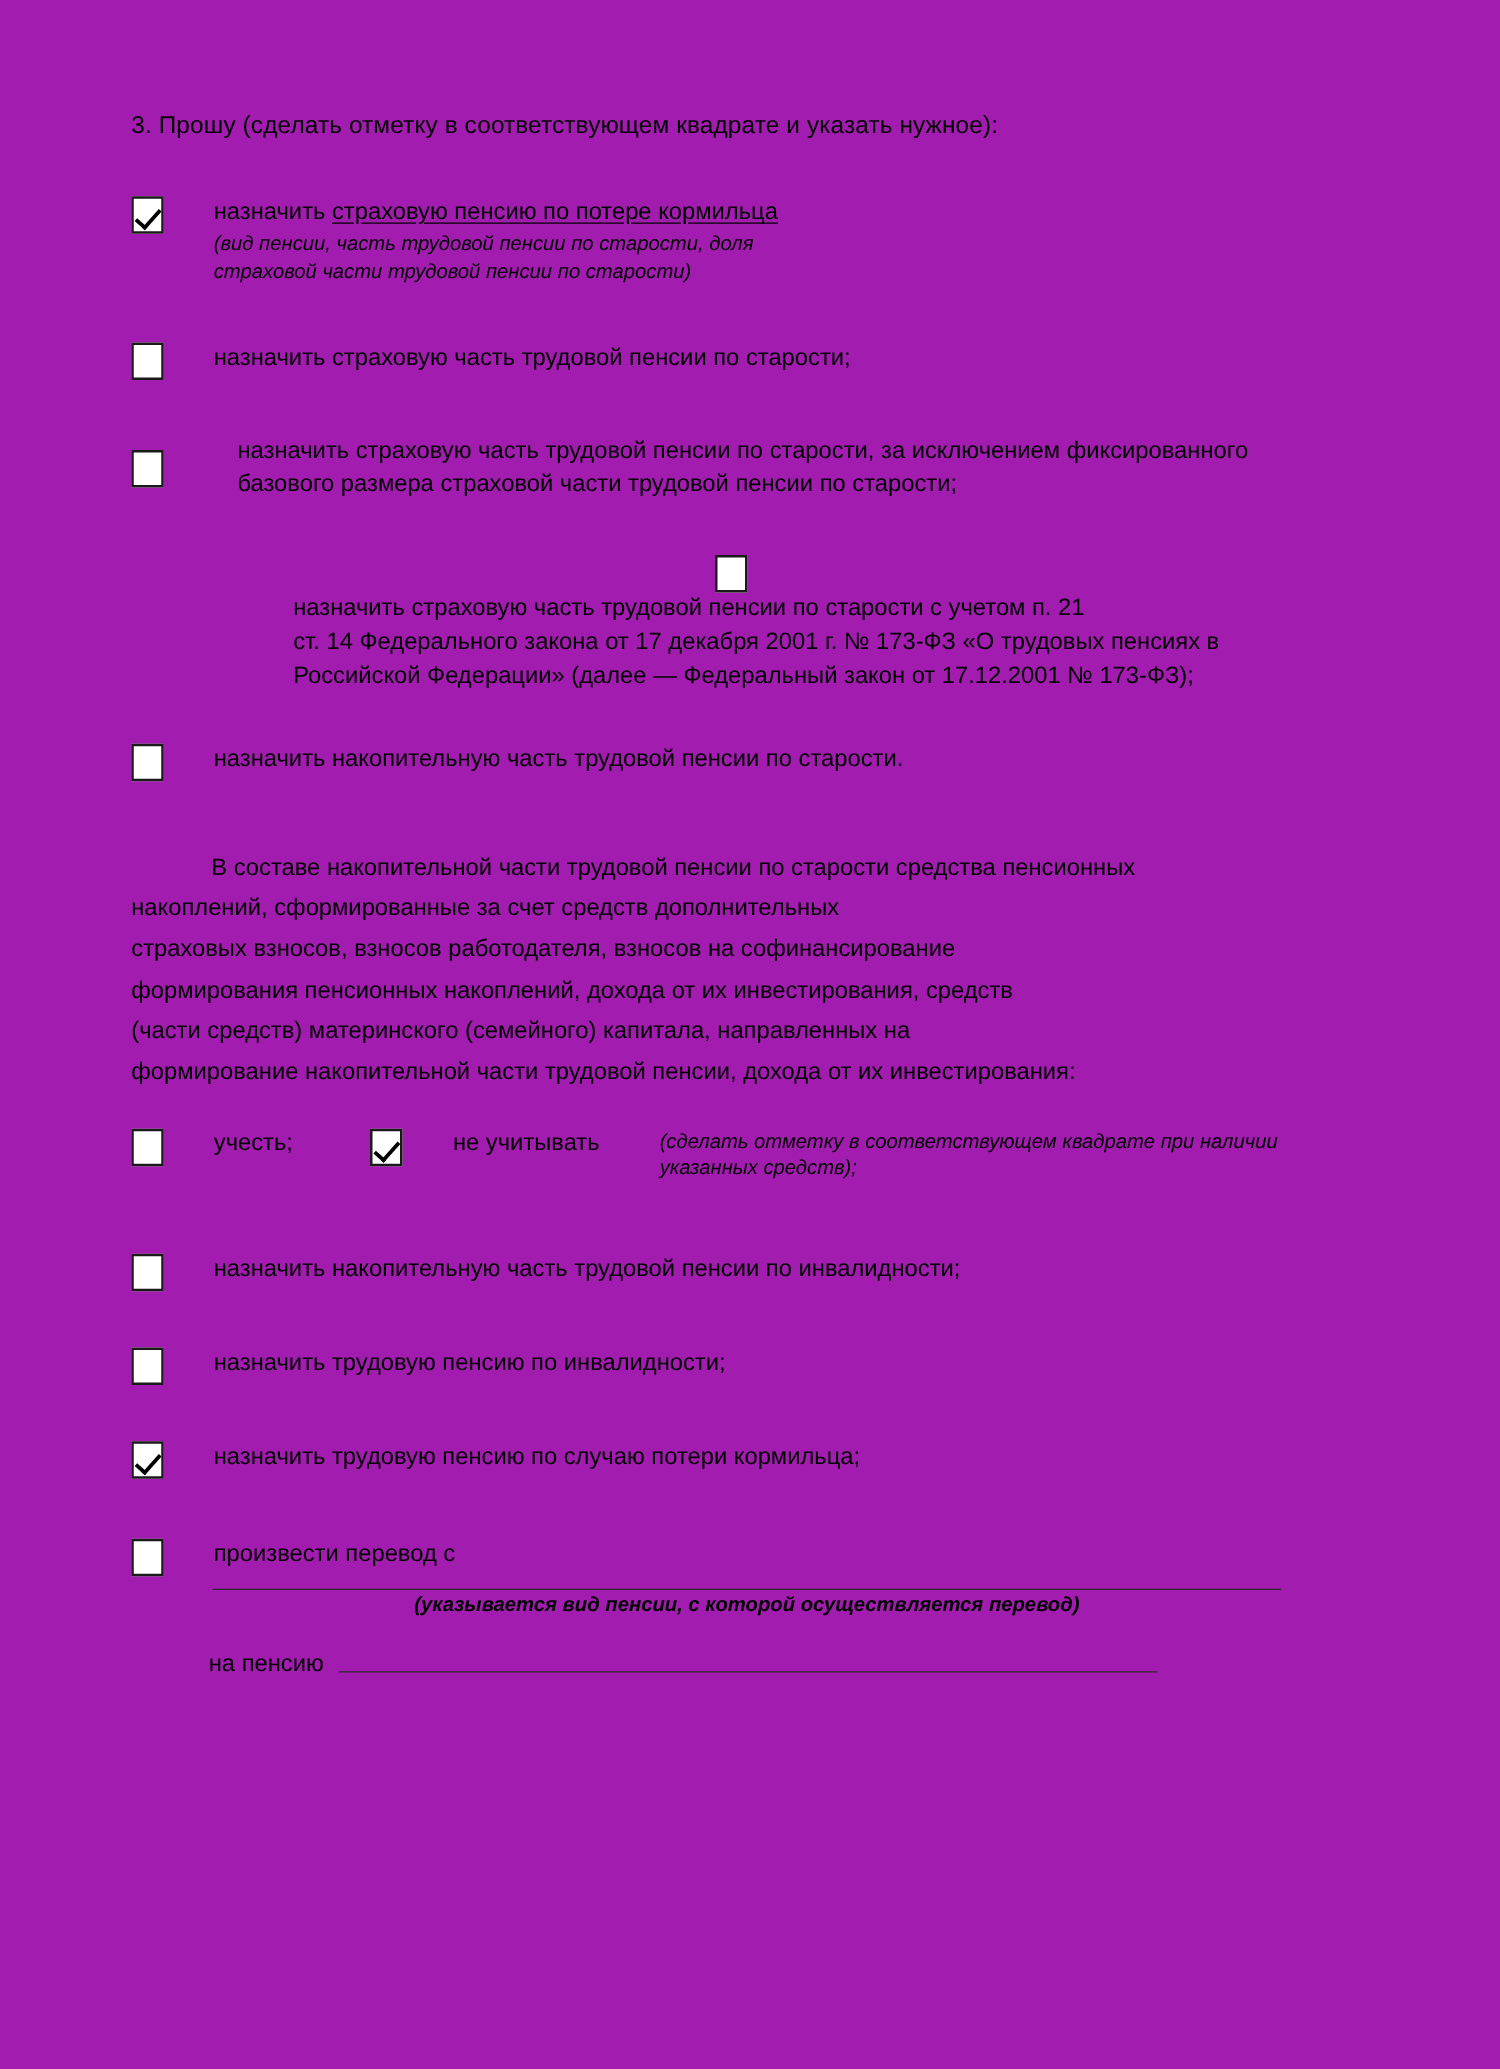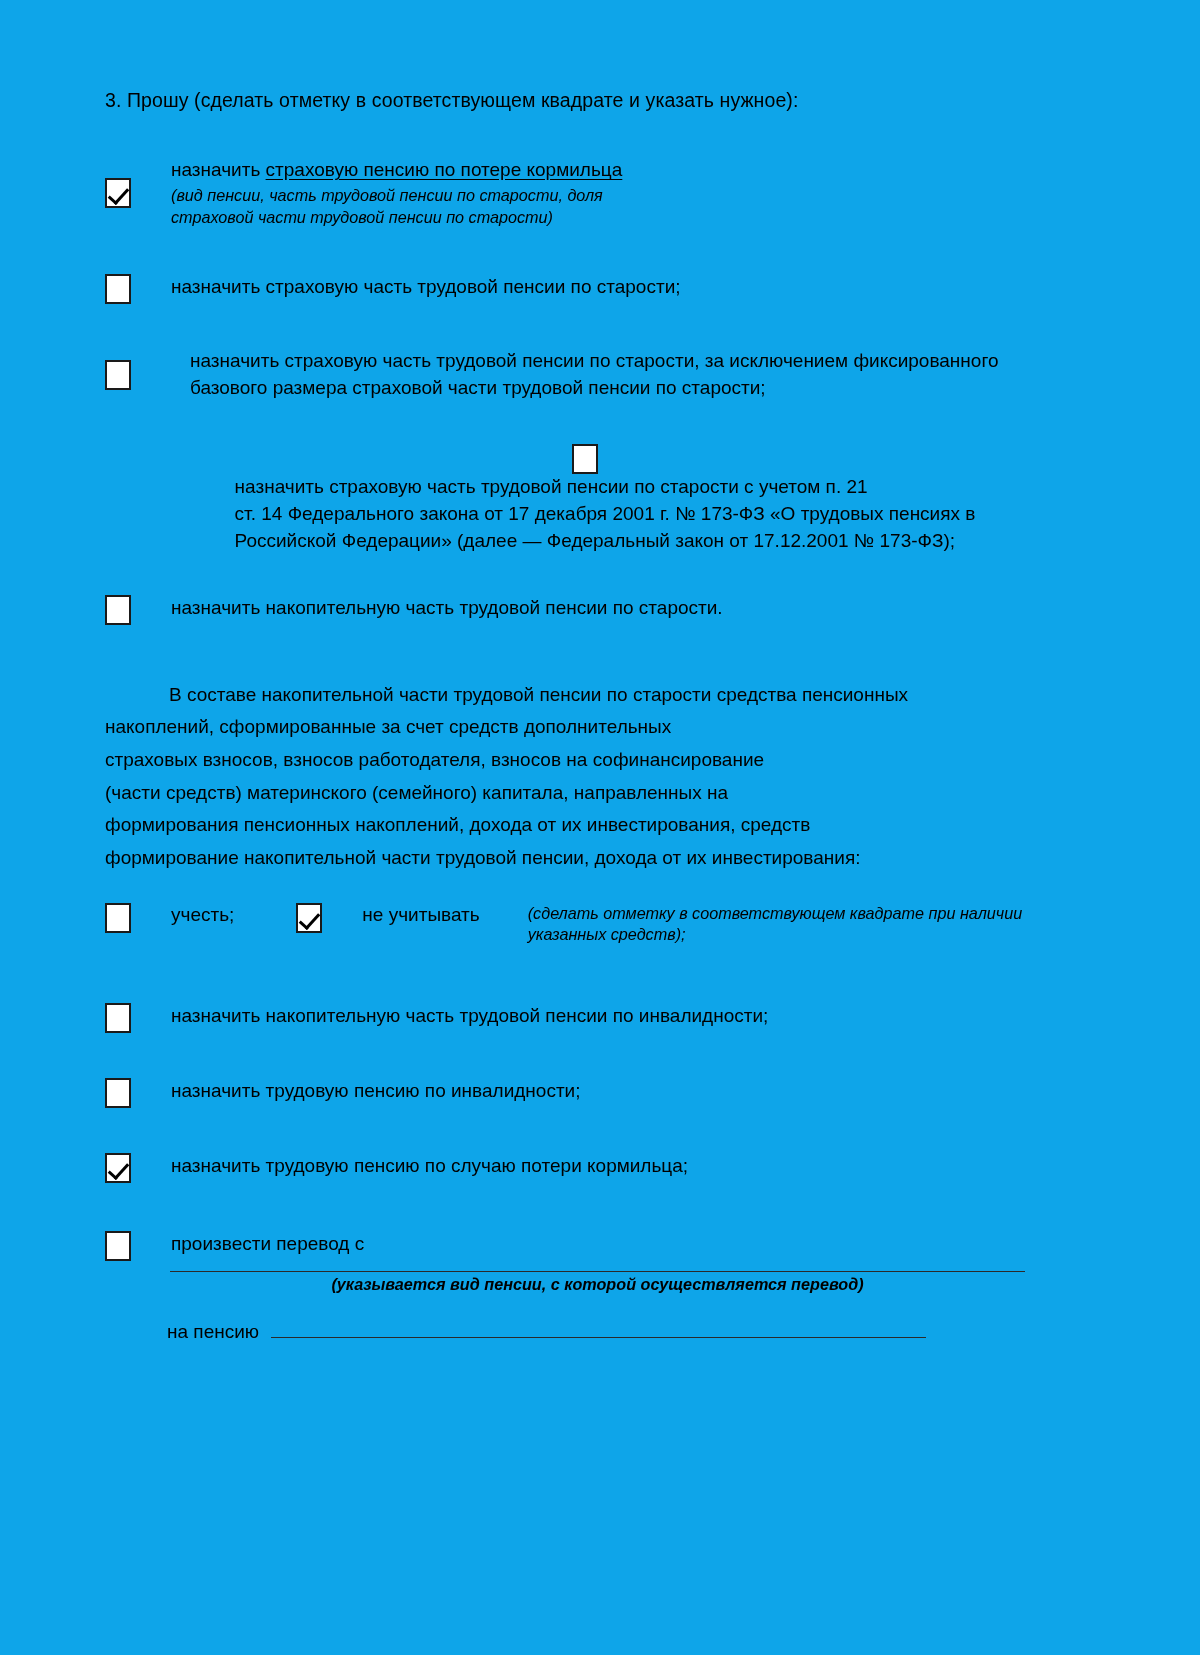--- a/index.html
+++ b/index.html
@@ -12,21 +12,21 @@
     height: 1655px;
     font-family: "Liberation Sans", sans-serif;
     color: #000000;
     position: relative;
     overflow: hidden;
   }
   .page {
     position: relative;
     width: 1200px;
     height: 1655px;
-    background: #0ea5e9;
+    background: #a21caf;
     padding: 0;
     box-sizing: border-box;
   }
   .content {
     position: absolute;
     left: 105px;
     top: 88px;
     width: 960px;
   }
 
@@ -134,21 +134,21 @@
   }
 </style>
 </head>
 <body>
 
 <div class="page">
   <div class="content">
 
     <div class="heading">3. Прошу (сделать отметку в соответствующем квадрате и указать нужное):</div>
 
-    <div class="row" style="margin-bottom:46px;align-items:center;">
+    <div class="row" style="margin-bottom:46px;">
       <div class="cb checked"></div>
       <div class="rowtext">
         <div class="main">
           <span>назначить </span><span class="underlined">страховую пенсию по потере кормильца</span>
         </div>
         <div class="note">(вид пенсии, часть трудовой пенсии по старости, доля</div>
         <div class="note">страховой части трудовой пенсии по старости)</div>
       </div>
     </div>
 
@@ -180,22 +180,22 @@
       <div class="cb"></div>
       <div class="rowtext">
         <div class="main">назначить накопительную часть трудовой пенсии по старости.</div>
       </div>
     </div>
 
     <div class="para" style="margin-bottom:28px;">
       <div class="indent">В составе накопительной части трудовой пенсии по старости средства пенсионных</div>
       <div>накоплений, сформированные за счет средств дополнительных</div>
       <div>страховых взносов, взносов работодателя, взносов на софинансирование</div>
+      <div>формирования пенсионных накоплений, дохода от их инвестирования, средств</div>
       <div>(части средств) материнского (семейного) капитала, направленных на</div>
-      <div>формирования пенсионных накоплений, дохода от их инвестирования, средств</div>
       <div>формирование накопительной части трудовой пенсии, дохода от их инвестирования:</div>
     </div>
 
     <div class="dualrow" style="margin-bottom:58px;">
       <div class="cb"></div>
       <div class="dual-label">учесть;</div>
       <div class="cb checked" style="margin-left:62px;"></div>
       <div class="dual-label">не учитывать</div>
       <div class="dual-note">
         <div>(сделать отметку в соответствующем квадрате при наличии</div>

